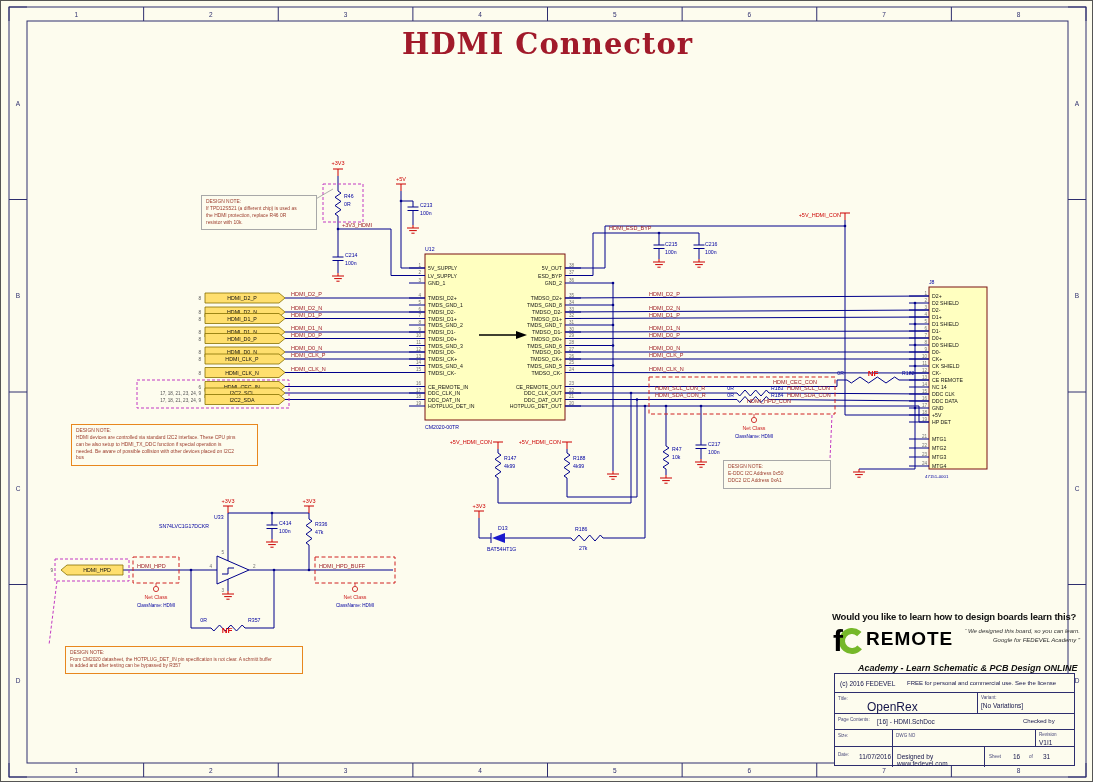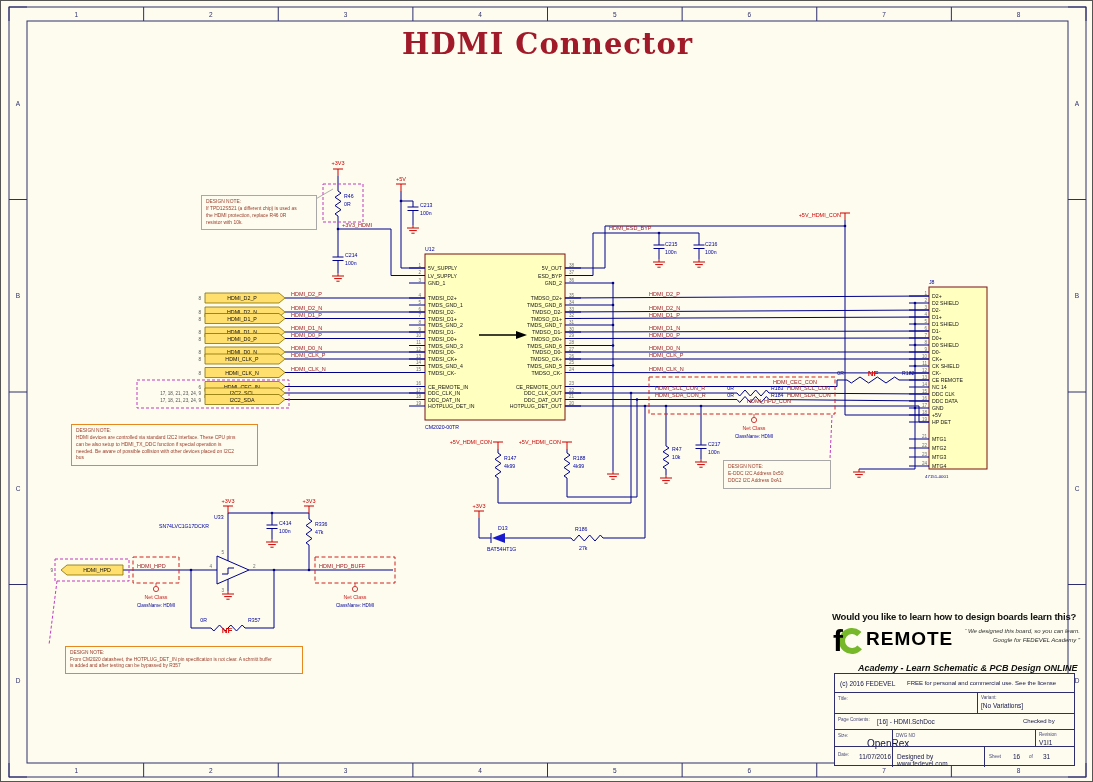--- a/index.html
+++ b/index.html
@@ -45,21 +45,21 @@
   .banner-mid{display:flex;align-items:flex-start;margin-top:2px;}
   .brand{font-size:19px;font-weight:bold;color:#000;letter-spacing:1px;margin-top:4px;}
   .quote{margin-left:auto;text-align:right;font-style:italic;font-size:6px;color:#333;line-height:1.5;margin-top:3px;}
   .tagline{font-size:9px;font-weight:bold;font-style:italic;color:#111;margin-top:1px;margin-left:26px;white-space:nowrap;}
   
   .tb{position:absolute;left:833px;top:672px;width:241px;height:93px;border:1px solid #2e2e6e;box-sizing:border-box;background:#fdfcee;z-index:3;}
   .tb-row{position:absolute;left:0;width:100%;border-bottom:1px solid #2e2e6e;box-sizing:border-box;}
   .tb-cell{position:absolute;top:0;height:100%;border-left:1px solid #2e2e6e;box-sizing:border-box;}
   .tb-label{position:absolute;font-size:4.6px;color:#4a4a7a;}
   .tb-val{position:absolute;font-size:6.5px;color:#15154a;}
-  .tb-val-lg{position:absolute;font-size:10px;color:#15154a;margin-top:38px;}
+  .tb-val-lg{position:absolute;font-size:12px;color:#15154a;}
 </style>
 </head>
 <body>
 
 <div class="sheet">
   <svg id="sc" width="1093" height="782">
       <g>
         <rect x="8" y="6" width="1077" height="770" class="frame"></rect>
         <rect x="26" y="20" width="1041" height="742" class="frame"></rect>
         <polyline points="8,6 8,20" class="frame"></polyline>

